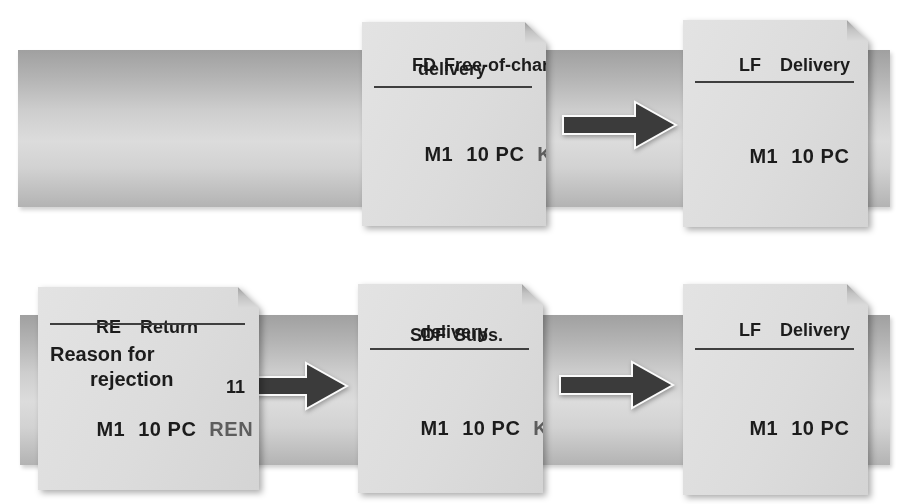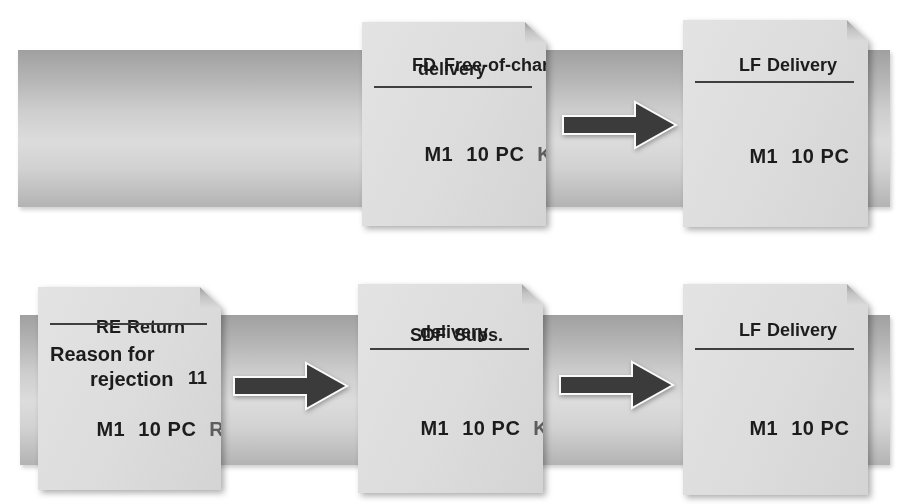--- a/index.html
+++ b/index.html
@@ -37,30 +37,30 @@
   }
   .fold {
     position: absolute; top: 0; right: 0;
     width: 21px; height: 21px;
     clip-path: polygon(0 0, 100% 100%, 0 100%);
     background: linear-gradient(to bottom, #9e9e9e 0%, #c3c3c3 45%, #dadada 100%);
   }
   .txt { position: absolute; white-space: pre; color: var(--text-primary, #1c1c1c); font-weight: bold; }
   .title { font-size: 18px; }
   .code  { display: inline-block; margin-right: 8px; }
-  .wgap  { margin-right: 6px; }
+  .wgap  { margin-right: 19px; }
   .rule {
     position: absolute; left: 12px; right: 14px; height: 0;
     border-top: 2px solid var(--rule, #3f3f3f);
   }
   .item-line { font-size: 20px; letter-spacing: 0.5px; }
   .qty { margin-left: 13px; }
   .ref { margin-left: 13px; color: var(--text-muted, #5d5d5d); }
   .reason { font-size: 20px; }
-  .reason-val { position: absolute; right: 14px; font-size: 18px; }
+  .reason-val { position: absolute; right: 14px; font-size: 18px; margin-top: 9px; }
 
   
   .arrow {
     position: absolute;
     filter: drop-shadow(1px 2px 2px rgba(0,0,0,0.30));
   }
 </style>
 </head>
 <body>
 
@@ -99,21 +99,21 @@
       <div class="txt title" style="top:14px; left:16px;">
         <span class="code wgap">LF</span><span>Delivery</span>
       </div>
       <div class="rule" style="top:61px;"></div>
       <div class="txt item-line" style="top:102px; left:18px;">
         <span>M1</span><span class="qty">10 PC</span>
       </div>
     </div>
   </div>
 
-  <div class="card" style="left:38px; top:287px; width:183px; height:203px;">
+  <div class="card" style="left:38px; top:287px; width:221px; height:203px;">
     <div class="card-face">
       <div class="fold"></div>
       <div class="txt title" style="top:9px; left:18px;">
         <span class="code wgap">RE</span><span>Return</span>
       </div>
       <div class="rule" style="top:36px;"></div>
       <div class="txt reason" style="top:56px; left:12px;">Reason for</div>
       <div class="txt reason" style="top:81px; left:12px;margin-left:40px;">rejection</div>
       <div class="txt reason-val" style="top:81px;">11</div>
       <div class="txt item-line" style="top:108px; left:10px;">

